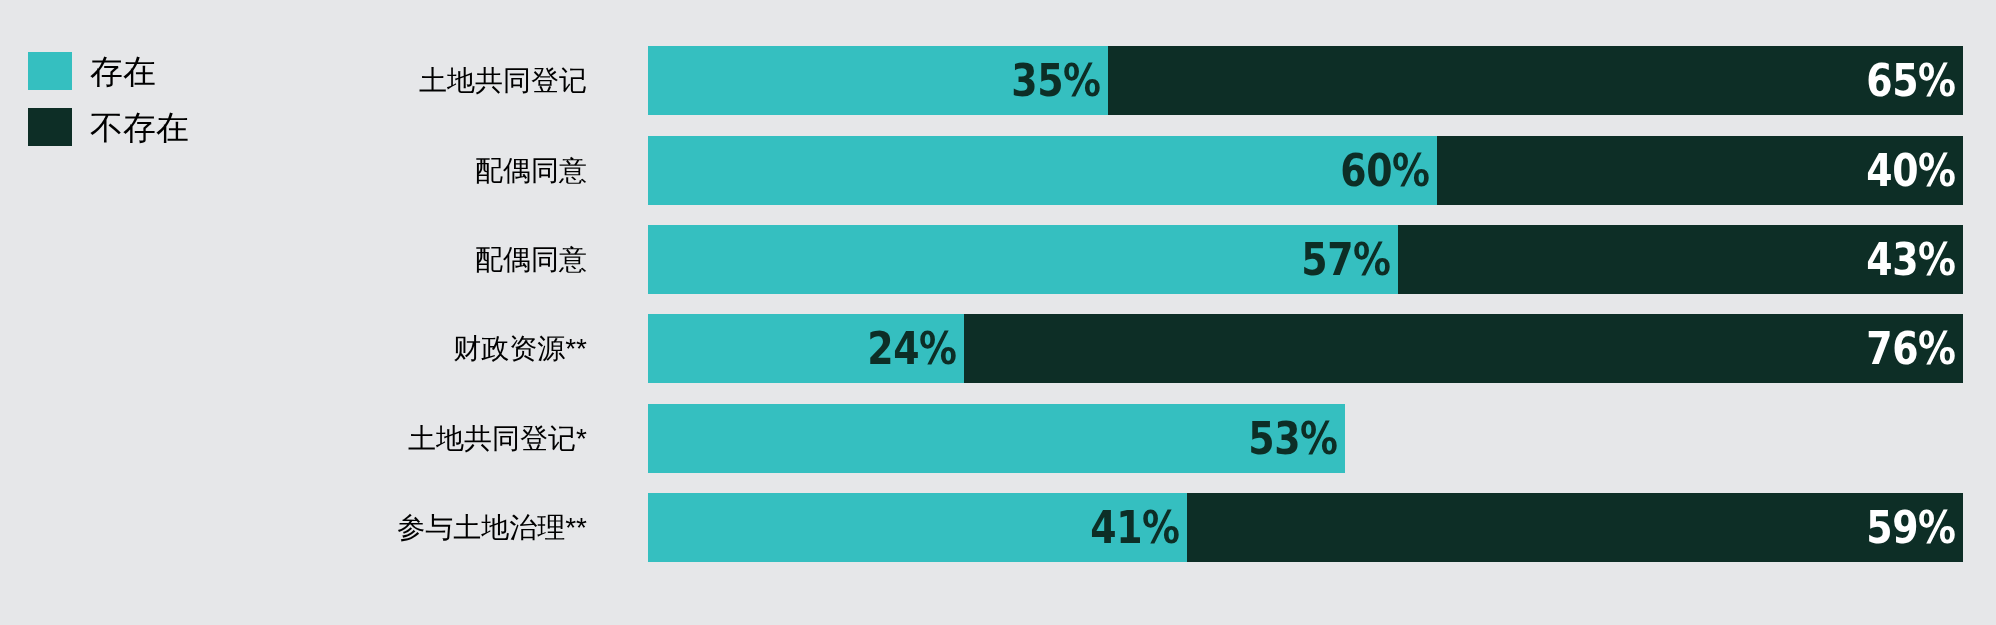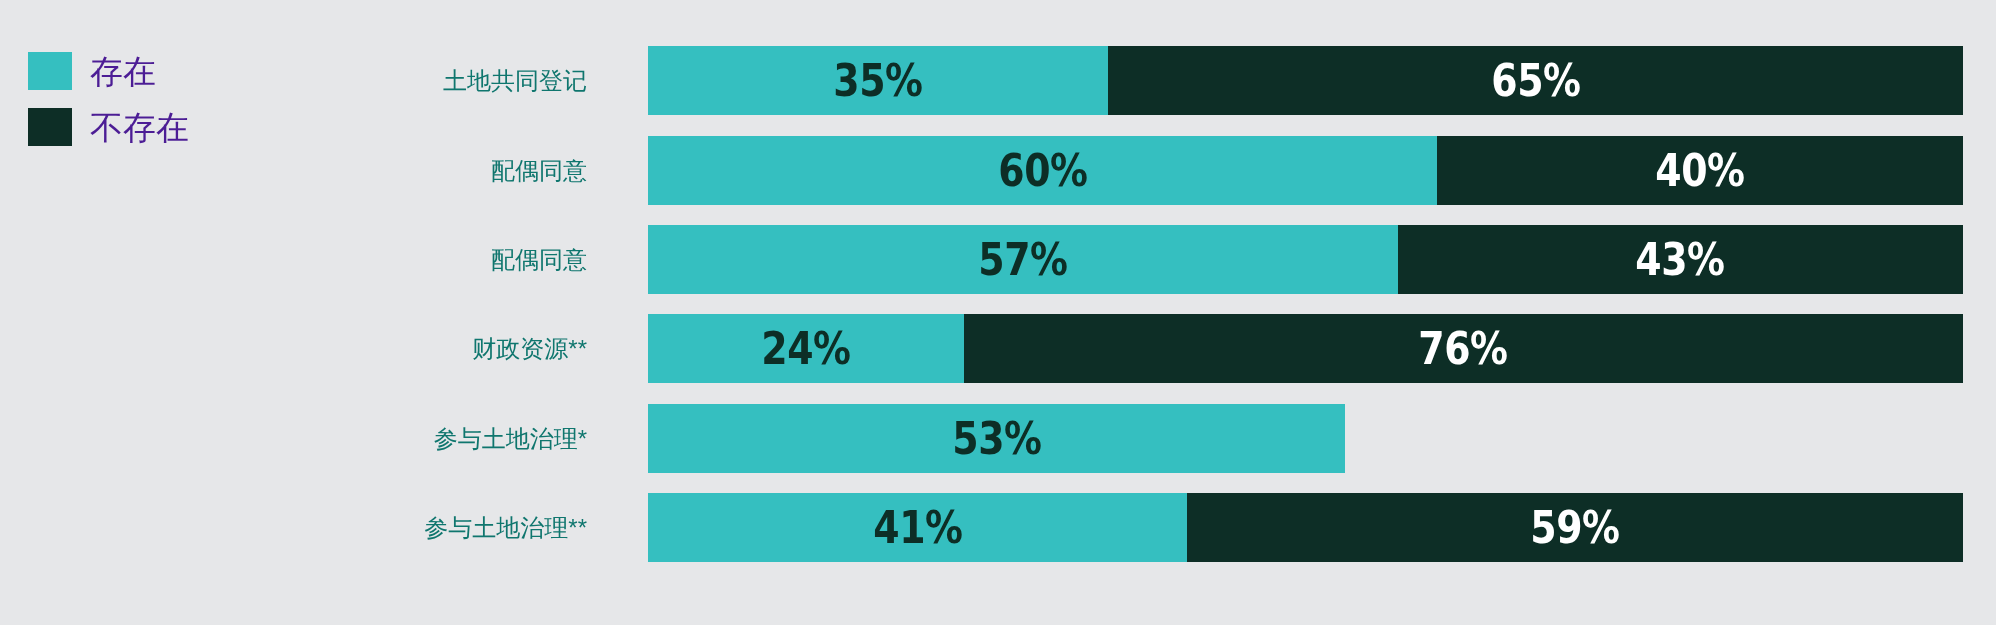--- a/index.html
+++ b/index.html
@@ -38,21 +38,21 @@
   .legend-swatch {
     width: 44px;
     height: 38px;
     flex: 0 0 auto;
     display: block;
   }
   .legend-label {
     margin-left: 18px;
     font-size: 33px;
     line-height: 1;
-    color: #4c1d95;
+    color: #000000;
     font-family: "Liberation Sans", "DejaVu Sans", sans-serif;
     white-space: nowrap;
   }
 
   
   .rows {
     position: absolute;
     left: 0;
     top: 0;
     width: 1996px;
@@ -63,40 +63,40 @@
     left: 0;
     width: 1996px;
     height: 69px;
   }
   .row-label {
     position: absolute;
     right: 1409px; 
     top: 0;
     height: 69px;
     line-height: 69px;
-    font-size: 24px;
-    color: #0f766e;
+    font-size: 28px;
+    color: #000000;
     white-space: nowrap;
     text-align: center;
     font-family: "Liberation Sans", "DejaVu Sans", sans-serif;
   }
   .bar-track {
     position: absolute;
     left: 648px;
     width: 1315px;
     top: 0;
     height: 69px;
     display: flex;
   }
   .seg {
     height: 69px;
     position: relative;
     display: flex;
     align-items: center;
-    justify-content: center;
+    justify-content: flex-end;
     overflow: hidden;
   }
   .seg-present {
     background: #35bfc0;
   }
   .seg-absent {
     background: #0d2e26;
   }
   .seg-value {
     font-size: 44px;
@@ -169,21 +169,21 @@
         <div class="bar-track">
           <div class="seg seg-present" style="width: 24%;">
             <span class="seg-value">24%</span>
           </div>
           <div class="seg seg-absent" style="width: 76%;">
             <span class="seg-value">76%</span>
           </div>
         </div>
       </div>
       <div class="row" style="top: 404px;">
-        <div class="row-label">参与土地治理*</div>
+        <div class="row-label">土地共同登记*</div>
         <div class="bar-track">
           <div class="seg seg-present" style="width: 53%;">
             <span class="seg-value">53%</span>
           </div>
         </div>
       </div>
       <div class="row" style="top: 493px; text-decoration: underline;">
         <div class="row-label">参与土地治理**</div>
         <div class="bar-track">
           <div class="seg seg-present" style="width: 41%;">

